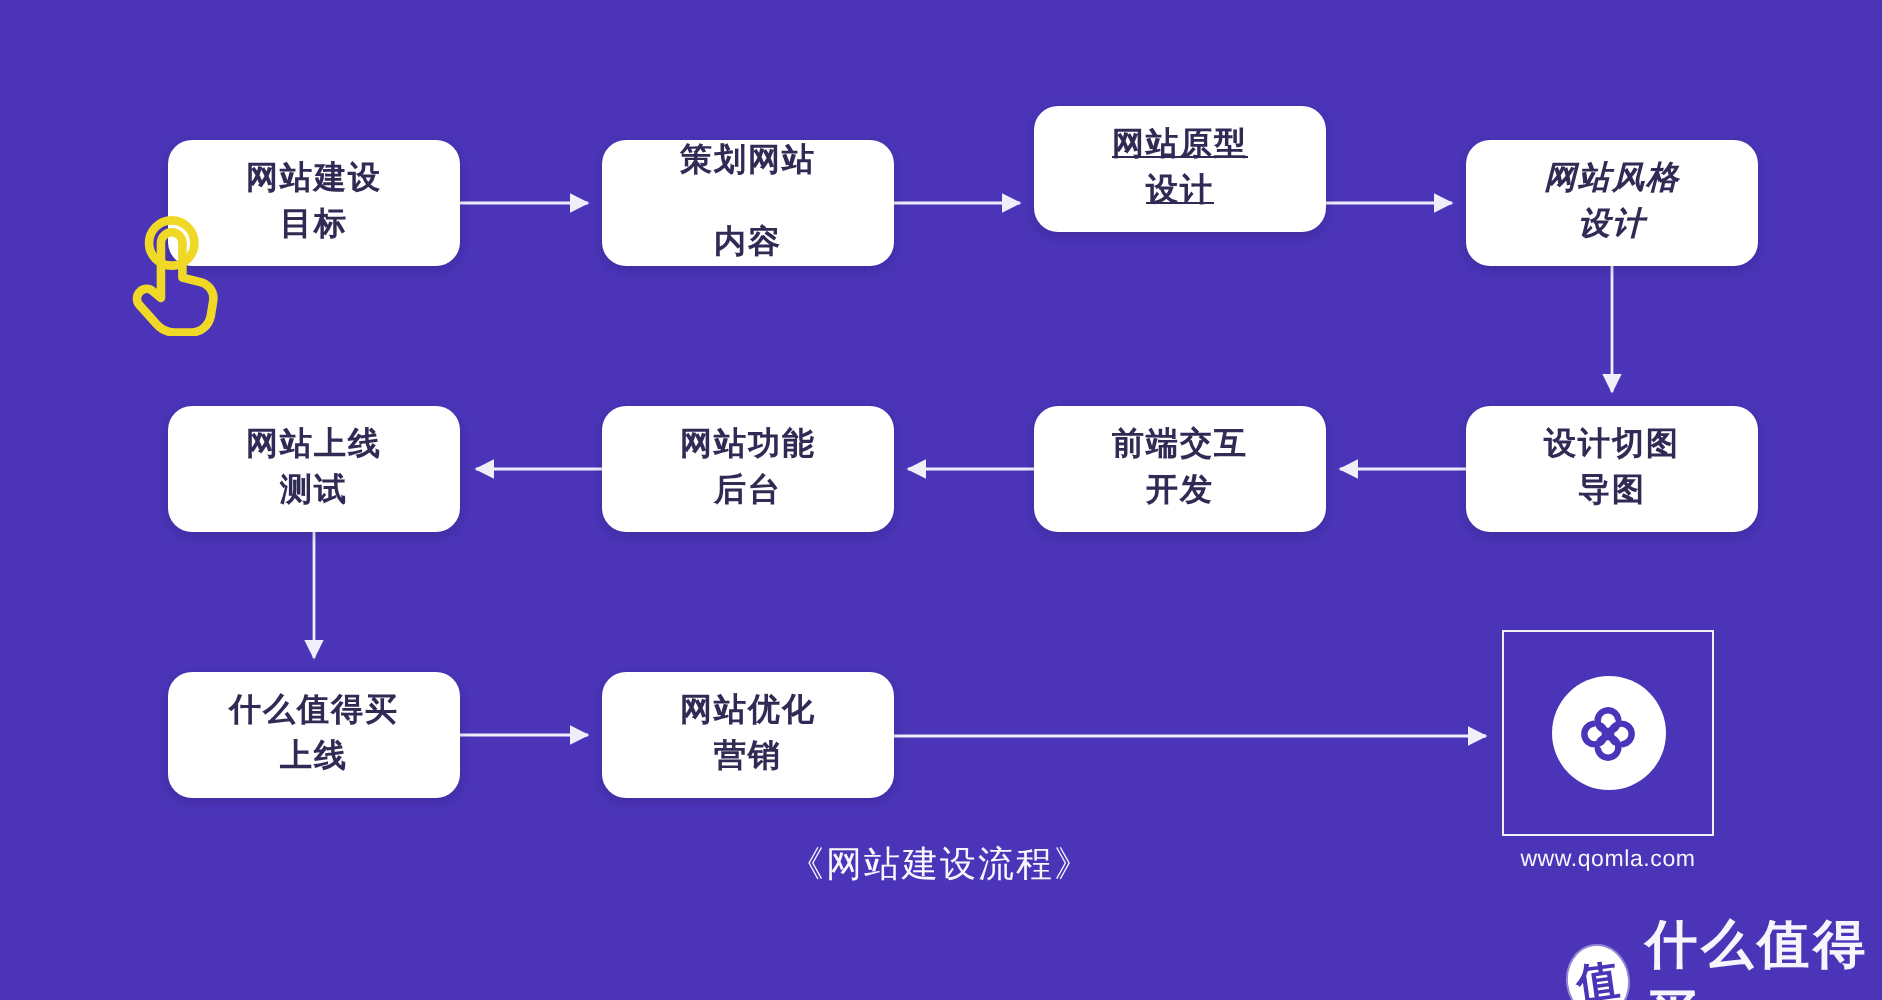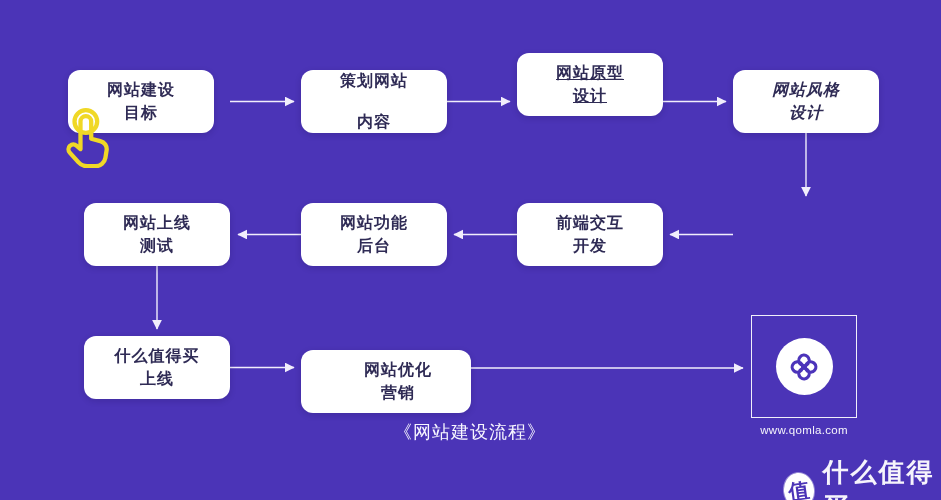--- a/index.html
+++ b/index.html
@@ -67,55 +67,59 @@
       <path d="M806 133 V196" marker-end="url(#ah)"></path>
       <path d="M733 234.5 H670" marker-end="url(#ah)"></path>
       <path d="M517 234.5 H454" marker-end="url(#ah)"></path>
       <path d="M301 234.5 H238" marker-end="url(#ah)"></path>
       <path d="M157 266 V329" marker-end="url(#ah)"></path>
       <path d="M230 367.5 H294" marker-end="url(#ah)"></path>
       <path d="M447 368 H743" marker-end="url(#ah)"></path>
     </g>
   </svg>
 
-  <div class="node" style="left:68px;top:70px;">
+  <div class="node" style="left:84px;top:70px;">
     <span>网站建设</span>
     <span>目标</span>
   </div>
   <div class="node" style="left:301px;top:70px;justify-content:space-between;">
     <span>策划网站</span>
     <span>内容</span>
   </div>
   <div class="node" style="left:517px;top:53px;text-decoration:underline;">
     <span>网站原型</span>
     <span>设计</span>
   </div>
   <div class="node" style="left:733px;top:70px;font-style:italic;">
     <span>网站风格</span>
     <span>设计</span>
   </div>
 
+  <div class="node" style="left:733px;top:203px;">
+    <span>设计切图</span>
+    <span>导图</span>
+  </div>
   <div class="node" style="left:517px;top:203px;">
     <span>前端交互</span>
     <span>开发</span>
   </div>
   <div class="node" style="left:301px;top:203px;">
     <span>网站功能</span>
     <span>后台</span>
   </div>
   <div class="node" style="left:84px;top:203px;">
     <span>网站上线</span>
     <span>测试</span>
   </div>
 
   <div class="node" style="left:84px;top:336px;">
     <span>什么值得买</span>
     <span>上线</span>
   </div>
-  <div class="node" style="left:301px;top:350px;padding-left:24px;">
+  <div class="node" style="left:301px;top:336px;">
     <span>网站优化</span>
     <span>营销</span>
   </div>
 
   <div class="logo-box">
     <div class="logo-circle">
       <svg width="42" height="42" viewBox="0 0 60 60">
         <g fill="none" stroke="#4c34ba" stroke-width="4.6" stroke-linecap="round">
           <circle cx="30" cy="20.5" r="7.4" pathLength="100" stroke-dasharray="86 14" transform="rotate(40 30 20.5)"></circle>
           <circle cx="39.5" cy="30" r="7.4" pathLength="100" stroke-dasharray="86 14" transform="rotate(130 39.5 30)"></circle>

